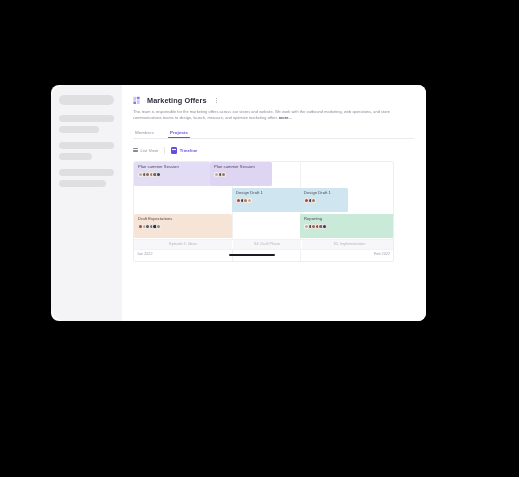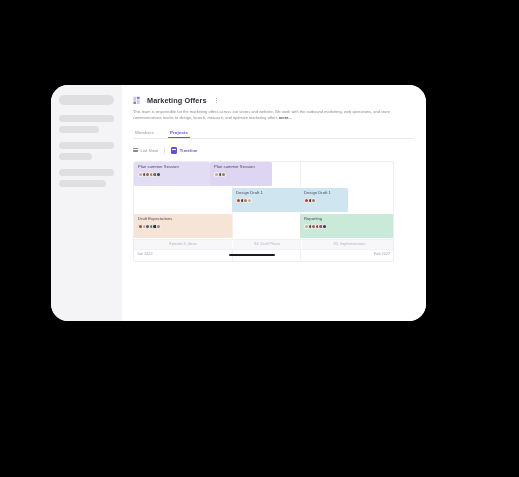--- a/index.html
+++ b/index.html
@@ -20,21 +20,21 @@
   }
 
   
   .app-window {
     position: absolute;
     left: 51px;
     top: 85px;
     width: 375px;
     height: 236px;
     background: #ffffff;
-    border-radius: 17px;
+    border-radius: 8px;
     overflow: hidden;
     display: flex;
   }
 
   
   .sidebar {
     width: 71px;
     flex: 0 0 71px;
     background: #f4f4f6;
     border-radius: 14px 0 0 14px;

